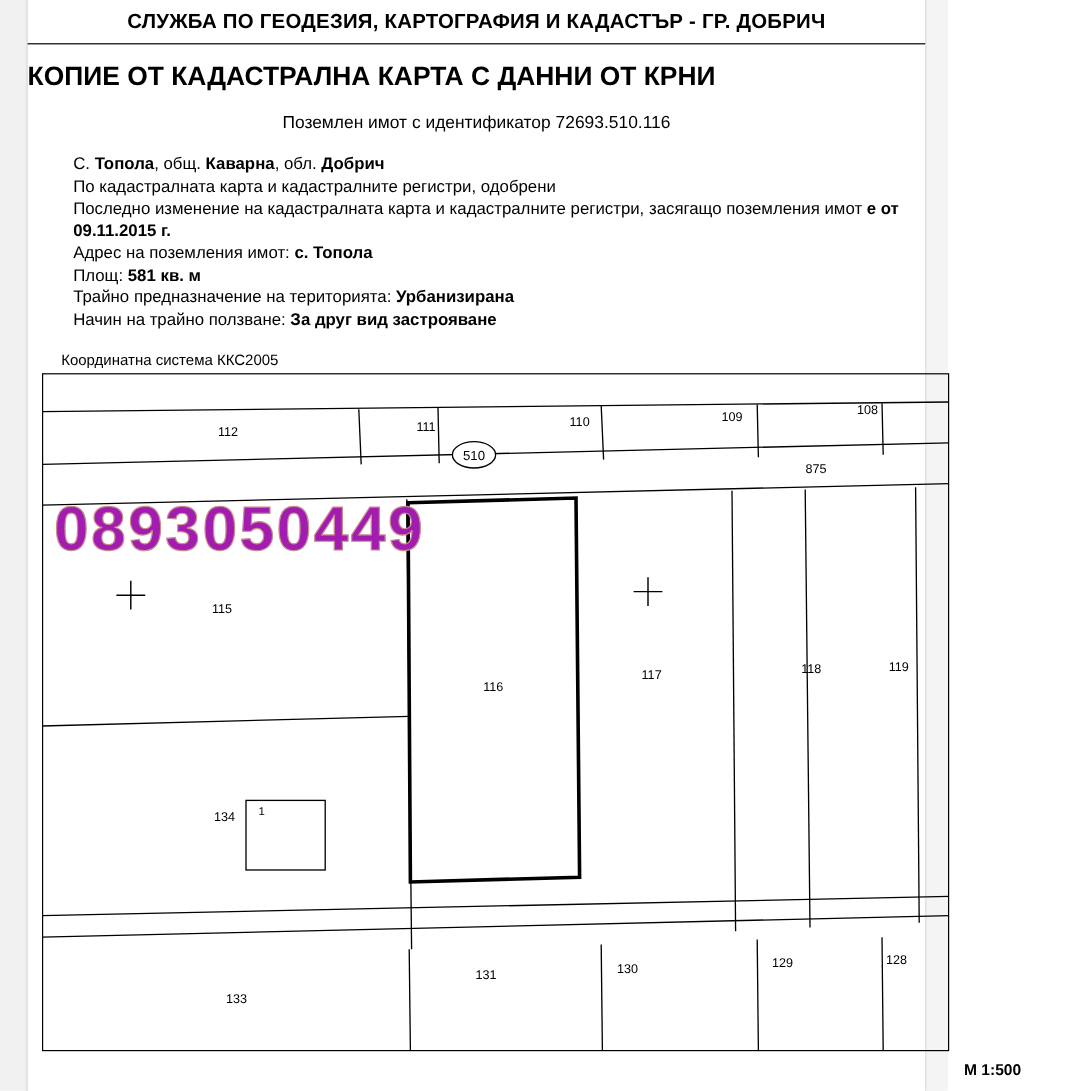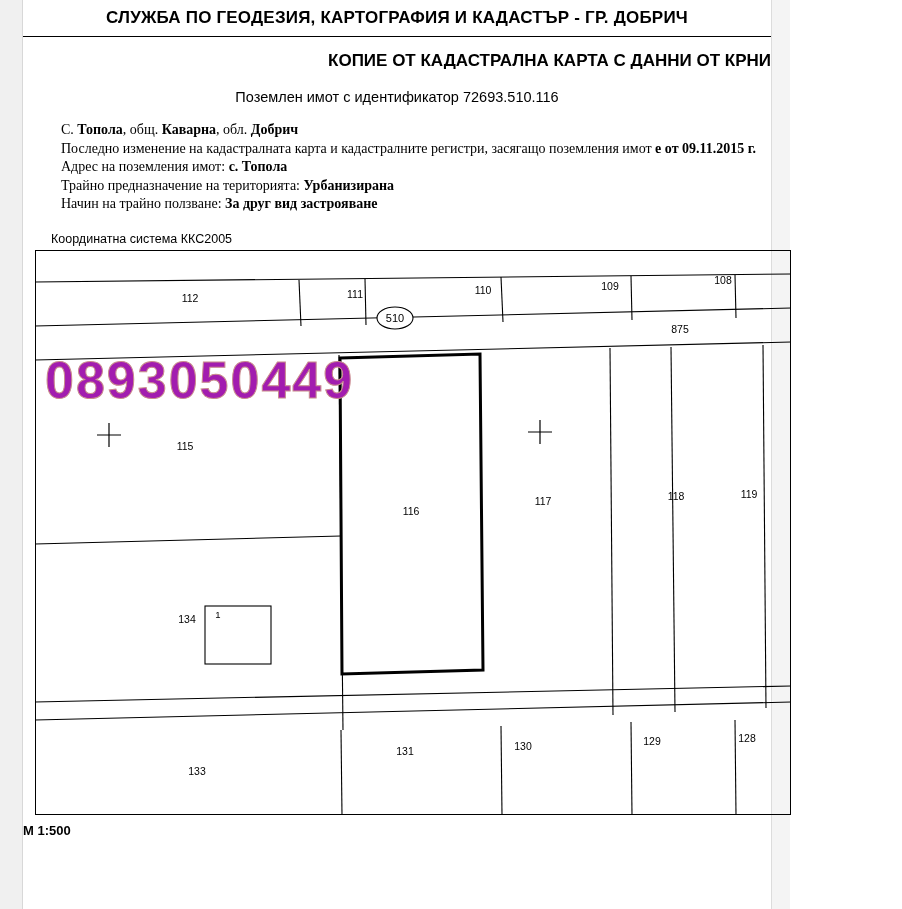--- a/index.html
+++ b/index.html
@@ -50,38 +50,36 @@
     font-weight: bold;
     letter-spacing: 0.2px;
     margin-top: 8px;
   }
   .rule {
     border: 0;
     border-top: 1px solid #000;
     margin: 8px 0 0 0;
   }
   .title-sub {
-    text-align: right;
-    font-size: 17px;
+    text-align: left;
+    font-size: 22px;
     font-weight: bold;
     margin-top: 14px;
-    padding-left: 20px;
   }
   .ident-line {
     text-align: center;
     font-size: 14.5px;
     margin-top: 18px;
   }
   .ident-line b { font-weight: normal; }
   .info {
     margin-top: 16px;
     margin-left: 38px;
     font-size: 14px;
     line-height: 18.5px;
-    font-family: Liberation Serif, serif;
   }
   .info div { white-space: normal; }
   .info b { font-weight: bold; }
   .coord-sys {
     margin-top: 18px;
     margin-left: 28px;
     font-size: 12.5px;
   }
   .map-wrap {
     position: relative;
@@ -95,25 +93,26 @@
     border: 1px solid #000;
     box-sizing: border-box;
   }
   svg.map {
     position: absolute;
     inset: 0;
     width: 100%;
     height: 100%;
   }
   .scale-line {
-    text-align: left;
+    text-align: right;
     font-size: 13px;
     font-weight: bold;
     margin-top: 8px;
     width: 780px;
+    padding-left: 48px;
   }
   .watermark {
     position: absolute;
     left: 32px;
     top: 413px;
     font-size: 52px;
     font-weight: bold;
     letter-spacing: 2px;
     color: #a21caf;
     -webkit-text-stroke: 1px #c98d8d;
@@ -152,25 +151,29 @@
     <div class="title-sub">КОПИЕ ОТ КАДАСТРАЛНА КАРТА С ДАННИ ОТ КРНИ</div>
 
     <div class="ident-line">
       <span>Поземлен имот с  идентификатор </span><b>72693.510.116</b>
     </div>
 
     <div class="info">
       <div>
         <span>С. </span><b>Топола</b><span>, общ. </span><b>Каварна</b><span>, обл. </span><b>Добрич</b>
       </div>
+      <div>По кадастралната карта и кадастралните регистри, одобрени</div>
       <div>
         <span>Последно изменение на кадастралната карта и кадастралните регистри, засягащо поземления имот </span><b>е от 09.11.2015 г.</b>
       </div>
       <div>
         <span>Адрес на поземления имот: </span><b>с. Топола</b>
+      </div>
+      <div>
+        <span>Площ: </span><b>581 кв. м</b>
       </div>
       <div>
         <span>Трайно предназначение на територията: </span><b>Урбанизирана</b>
       </div>
       <div>
         <span>Начин на трайно ползване: </span><b>За друг вид застрояване</b>
       </div>
     </div>
 
     <div class="coord-sys">Координатна система ККС2005</div>

